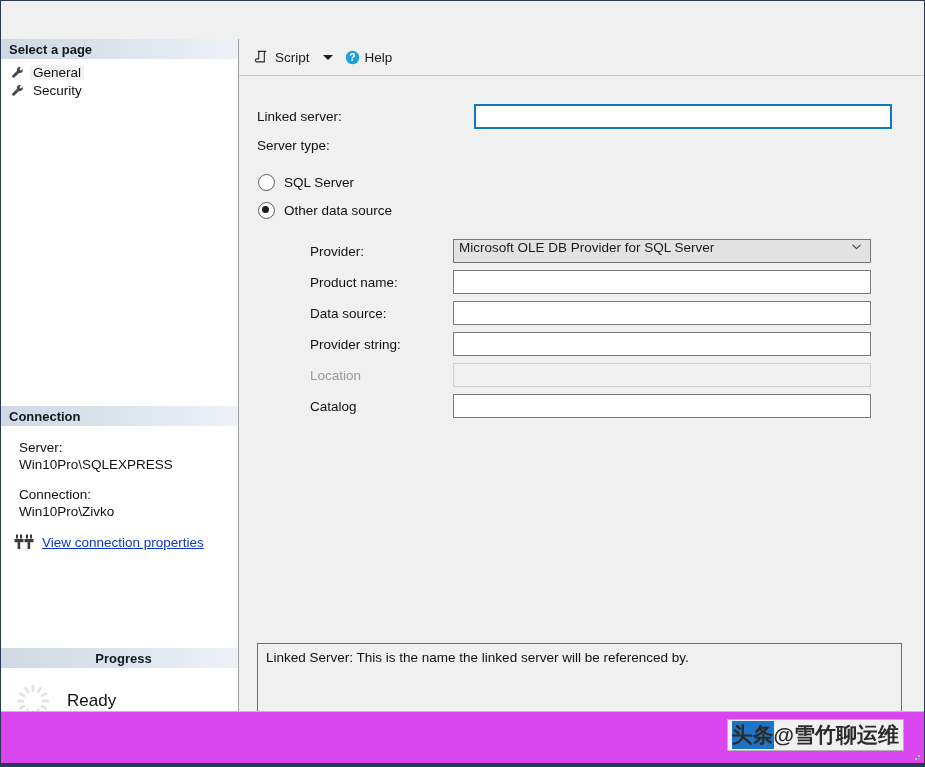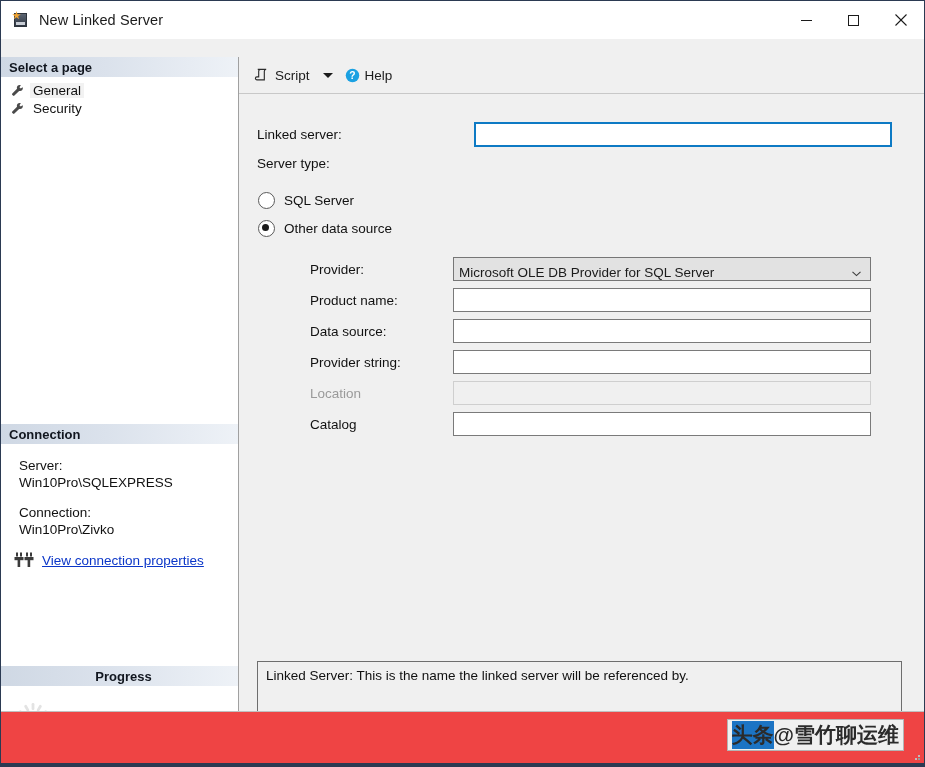--- a/index.html
+++ b/index.html
@@ -80,21 +80,21 @@
     justify-content: center;
     background: transparent;
     border: none;
     padding: 0;
   }
   .winbtn svg { display: block; }
 
   
   .content {
     position: absolute;
-    left: 0; top: 56px;
+    left: 0; top: 38px;
     width: 923px;
     height: 672px;
   }
 
   
   .sidebar {
     position: absolute;
     left: 0; top: 0;
     width: 238px;
     height: 672px;
@@ -262,21 +262,21 @@
     background: #f0f0f0;
     border: 1px solid #cfcfcf;
   }
   .combo {
     width: 418px;
     height: 24px;
     background: #e2e2e2;
     border: 1px solid #767676;
     box-sizing: border-box;
     display: flex;
-    align-items: flex-end;
+    align-items: flex-start;
     justify-content: space-between;
     padding: 0 7px 0 5px;
     font-size: 13.5px;
     color: #1b1b1b;
   }
 
   .linked-row {
     position: absolute;
     left: 18px; top: 28px;
     width: 650px;
@@ -340,21 +340,21 @@
     padding: 6px 8px;
   }
 
   
   .footer {
     position: absolute;
     left: 0;
     top: 710px;
     width: 923px;
     height: 52px;
-    background: #ef4444;
+    background: #d946ef;
     border-top: 1px solid #c0c0c0;
   }
   .watermark {
     position: absolute;
     right: 20px;
     top: 7px;
     display: flex;
     align-items: center;
     border: 1px solid #b4b4b4;
     background: #f0f0f0;
@@ -375,46 +375,20 @@
     bottom: 3px;
     width: 10px;
     height: 10px;
   }
 </style>
 </head>
 <body>
 
 <div class="window">
 
-  <div class="titlebar">
-    <div class="title-icon">
-      <div class="srv"></div>
-      <div class="star"></div>
-    </div>
-    <div class="title-text">New Linked Server</div>
-
-    <div class="winbtns">
-      <button class="winbtn">
-        <svg width="13" height="13" viewBox="0 0 13 13">
-          <line x1="1" y1="6.5" x2="12" y2="6.5" stroke="#1b1b1b" stroke-width="1"></line>
-        </svg>
-      </button>
-      <button class="winbtn">
-        <svg width="13" height="13" viewBox="0 0 13 13">
-          <rect x="1.5" y="1.5" width="10" height="10" fill="none" stroke="#1b1b1b" stroke-width="1"></rect>
-        </svg>
-      </button>
-      <button class="winbtn">
-        <svg width="14" height="14" viewBox="0 0 14 14">
-          <line x1="1.5" y1="1.5" x2="12.5" y2="12.5" stroke="#1b1b1b" stroke-width="1.1"></line>
-          <line x1="12.5" y1="1.5" x2="1.5" y2="12.5" stroke="#1b1b1b" stroke-width="1.1"></line>
-        </svg>
-      </button>
-    </div>
-  </div>
 
   <div class="content">
 
     <div class="sidebar">
 
       <div class="panel-header">Select a page</div>
 
       <div class="pagelist">
 
         <div class="page-item selected">

